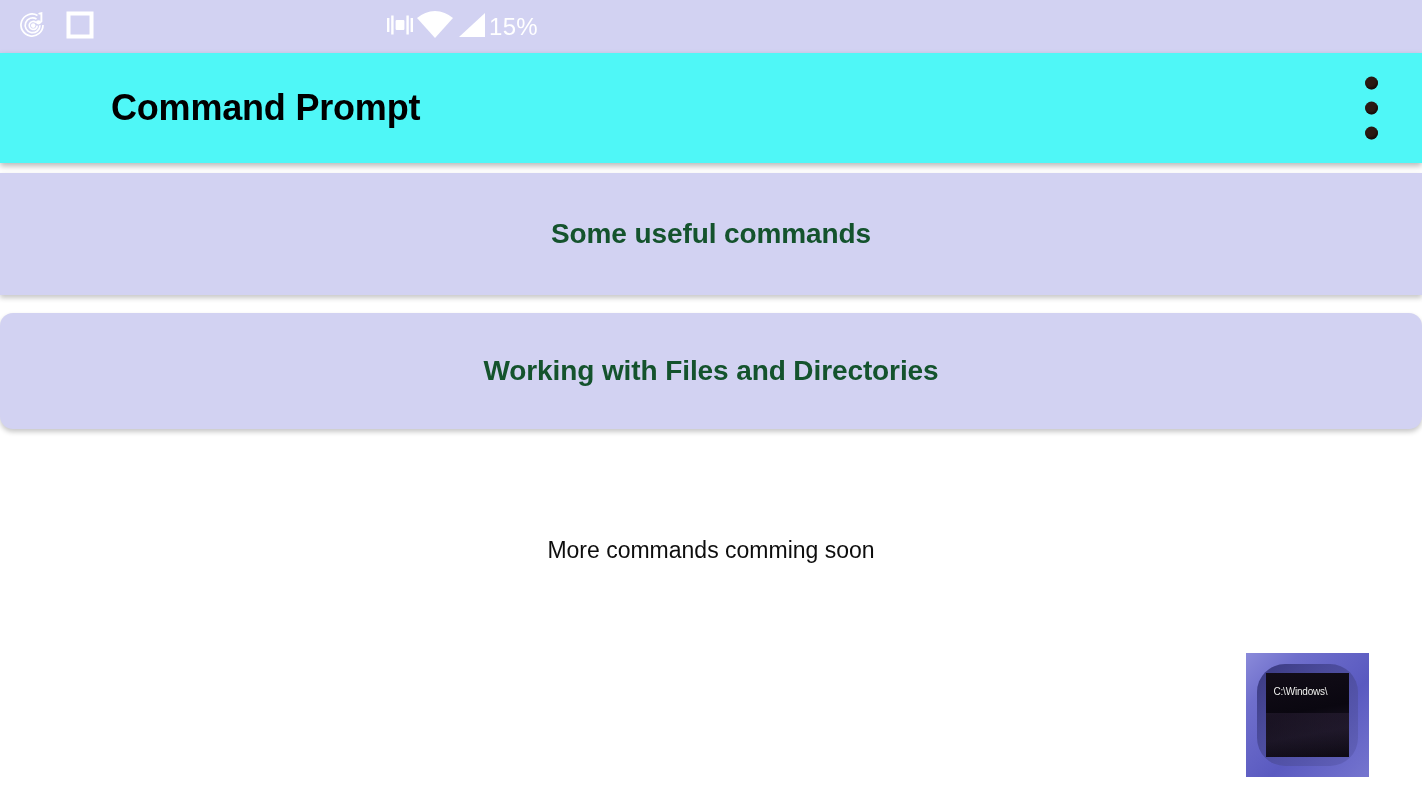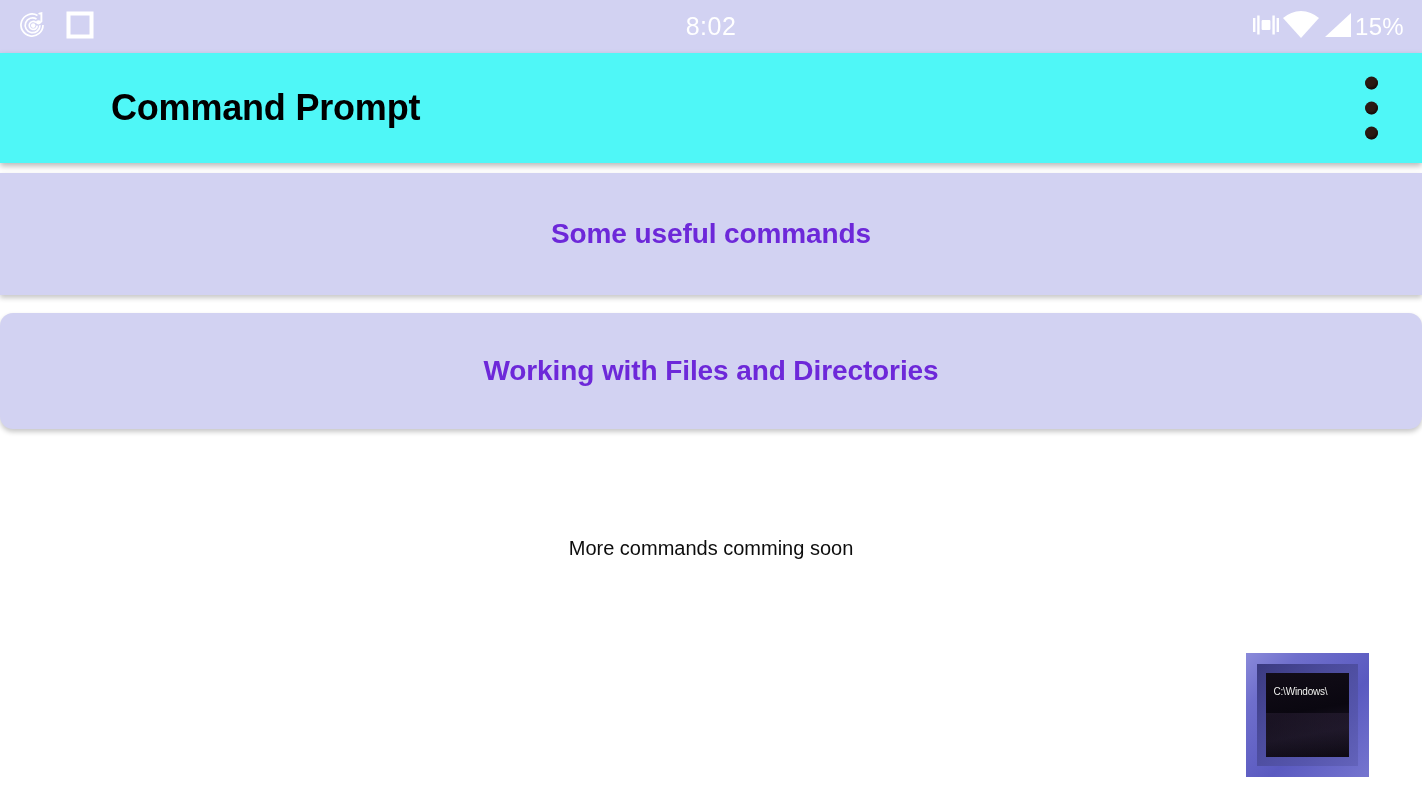--- a/index.html
+++ b/index.html
@@ -112,52 +112,53 @@
     align-items: center;
     justify-content: center;
     box-shadow: 0 3px 5px rgba(0,0,0,0.22);
     cursor: pointer;
   }
   .card-1 { top: 173px; height: 122px; }
   .card-2 { top: 313px; height: 116px; border-radius: 13px; }
   .card-label {
     font-size: 28px;
     font-weight: bold;
-    color: #6d28d9;
+    color: #14532d;
     letter-spacing: -0.1px;
   }
 
   
   .footer-note {
     position: absolute;
     left: 0;
     top: 537px;
     width: 1422px;
     text-align: center;
-    font-size: 20px;
+    font-size: 23px;
     font-weight: 400;
     color: #0d0d0d;
   }
 
   
   .cmd-icon {
     position: absolute;
     left: 1246px;
     top: 653px;
     width: 123px;
     height: 124px;
     background: linear-gradient(135deg, #8a8ada 0%, #6f6fcc 22%, #5a5ac0 60%, #7575cf 100%);
     padding: 11px;
     box-shadow: 0 0 0 1px rgba(255,255,255,0.55);
   }
   .cmd-bevel {
     width: 100%;
     height: 100%;
     background: linear-gradient(135deg, #3a3a80 0%, #4a4a9a 35%, #5555ac 70%, #6363bb 100%);
     padding: 9px;
+    border-radius: 28px;
   }
   .cmd-screen {
     position: relative;
     width: 100%;
     height: 100%;
     background: linear-gradient(170deg, #120d18 0%, #0a0710 45%, #181322 70%, #0e0a14 100%);
     overflow: hidden;
   }
   .cmd-screen::after {
     content: "";
@@ -199,23 +200,20 @@
           <ellipse cx="20.5" cy="13.3" rx="2.6" ry="2.1" fill="#ffffff"></ellipse>
         </svg>
       </span>
       <span class="sb-icon">
         <svg width="30" height="30" viewBox="0 0 30 30">
           <rect x="3.5" y="3.5" width="23" height="23" fill="none" stroke="#ffffff" stroke-width="4"></rect>
         </svg>
       </span>
     </div>
 
-    <div class="status-center">
-      <span class="status-time">8:02</span>
-    </div>
 
     <div class="status-right">
       <span class="sb-icon">
         <svg width="30" height="28" viewBox="0 0 30 28">
           <g fill="#ffffff">
             <rect x="2" y="7" width="2.4" height="14"></rect>
             <rect x="6.2" y="4.5" width="2.4" height="19"></rect>
             <rect x="10.6" y="9" width="8.8" height="10" rx="1"></rect>
             <rect x="21.4" y="4.5" width="2.4" height="19"></rect>
             <rect x="25.6" y="7" width="2.4" height="14"></rect>

